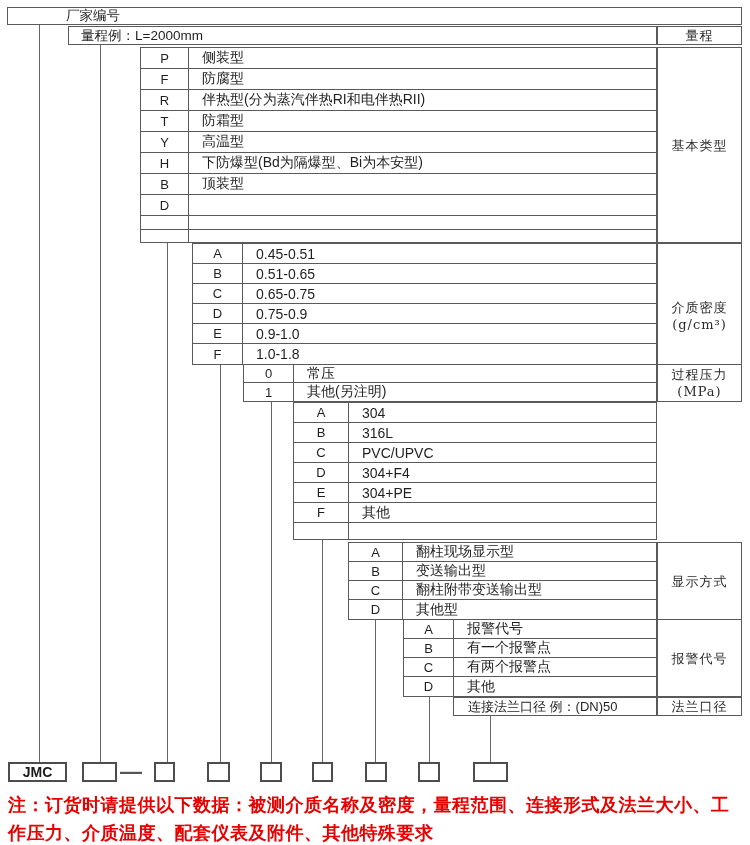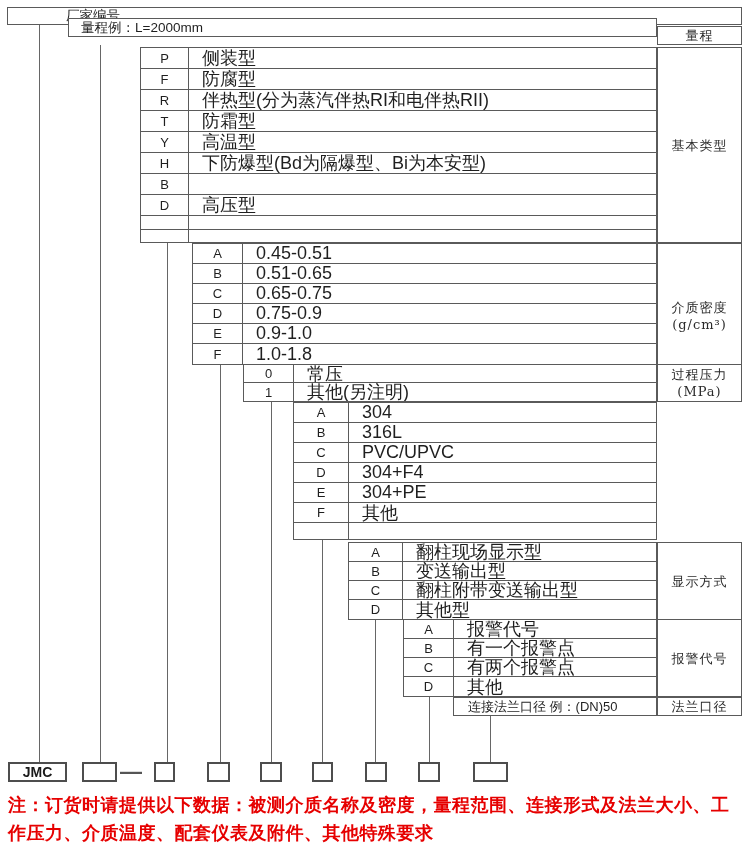--- a/index.html
+++ b/index.html
@@ -10,21 +10,21 @@
     color: #1f1f1f;
   }
   .stage { position:absolute; left:0; top:0; width:750px; height:845px; background:#fff; overflow:hidden; }
   .abs { position:absolute; }
   .bx { border:1px solid #5a5a5a; background:#fff; }
   .single-row { display:flex; align-items:center; font-size:13.5px; }
   .block { position:absolute; border:1px solid #5a5a5a; background:#fff; }
   .block .row { display:flex; border-bottom:1px solid #5a5a5a; }
   .block .row:last-child { border-bottom:none; }
   .code { border-right:1px solid #5a5a5a; display:flex; align-items:center; justify-content:center; font-size:13px; }
-  .desc { flex:1; display:flex; align-items:center; padding-left:13px; font-size:18px; white-space:nowrap; overflow:hidden; }
+  .desc { flex:1; display:flex; align-items:center; padding-left:13px; font-size:14px; white-space:nowrap; overflow:hidden; }
   .sec-basic .row { height:21px; }
   .sec-basic .row:nth-child(9)  { height:14px; }
   .sec-basic .row:nth-child(10) { height:12px; }
   .sec-basic .code { width:48px; }
   .sec-density .row { height:20px; }
   .sec-density .code { width:50px; }
   .sec-pressure .row { height:18px; }
   .sec-pressure .code { width:50px; }
   .sec-material .row { height:20px; }
   .sec-material .row:nth-child(7) { height:16px; }
@@ -51,21 +51,21 @@
 </style>
 </head>
 <body>
 
 <div class="stage">
 
   <div class="abs bx single-row" style="left:7px; top:7px; width:735px; height:18px; padding-left:58px;">
     <span>厂家编号</span>
   </div>
 
-  <div class="abs bx single-row" style="left:68px; top:18px; width:589px; height:19px; padding-left:12px;">
+  <div class="abs bx single-row" style="left:68px; top:26px; width:589px; height:19px; padding-left:12px;">
     <span>量程例：L=2000mm</span>
   </div>
   <div class="label-cell" style="top:26px; height:19px;">
     <span>量程</span>
   </div>
 
   <div class="block sec-basic" style="left:140px; top:47px; width:517px;">
       <div class="row">
       <div class="code">P</div>
       <div class="desc">侧装型</div>
@@ -85,24 +85,24 @@
       <div class="row">
       <div class="code">Y</div>
       <div class="desc">高温型</div>
     </div>
       <div class="row">
       <div class="code">H</div>
       <div class="desc">下防爆型(Bd为隔爆型、Bi为本安型)</div>
     </div>
       <div class="row">
       <div class="code">B</div>
-    </div>
-      <div class="row">
-      <div class="code">D</div>
-      <div class="desc">高压型</div>
+      <div class="desc">顶装型</div>
+    </div>
+      <div class="row">
+      <div class="code">D</div>
     </div>
       <div class="row">
       <div class="code"></div>
       <div class="desc"></div>
     </div>
       <div class="row">
       <div class="code"></div>
       <div class="desc"></div>
     </div>
     </div>

